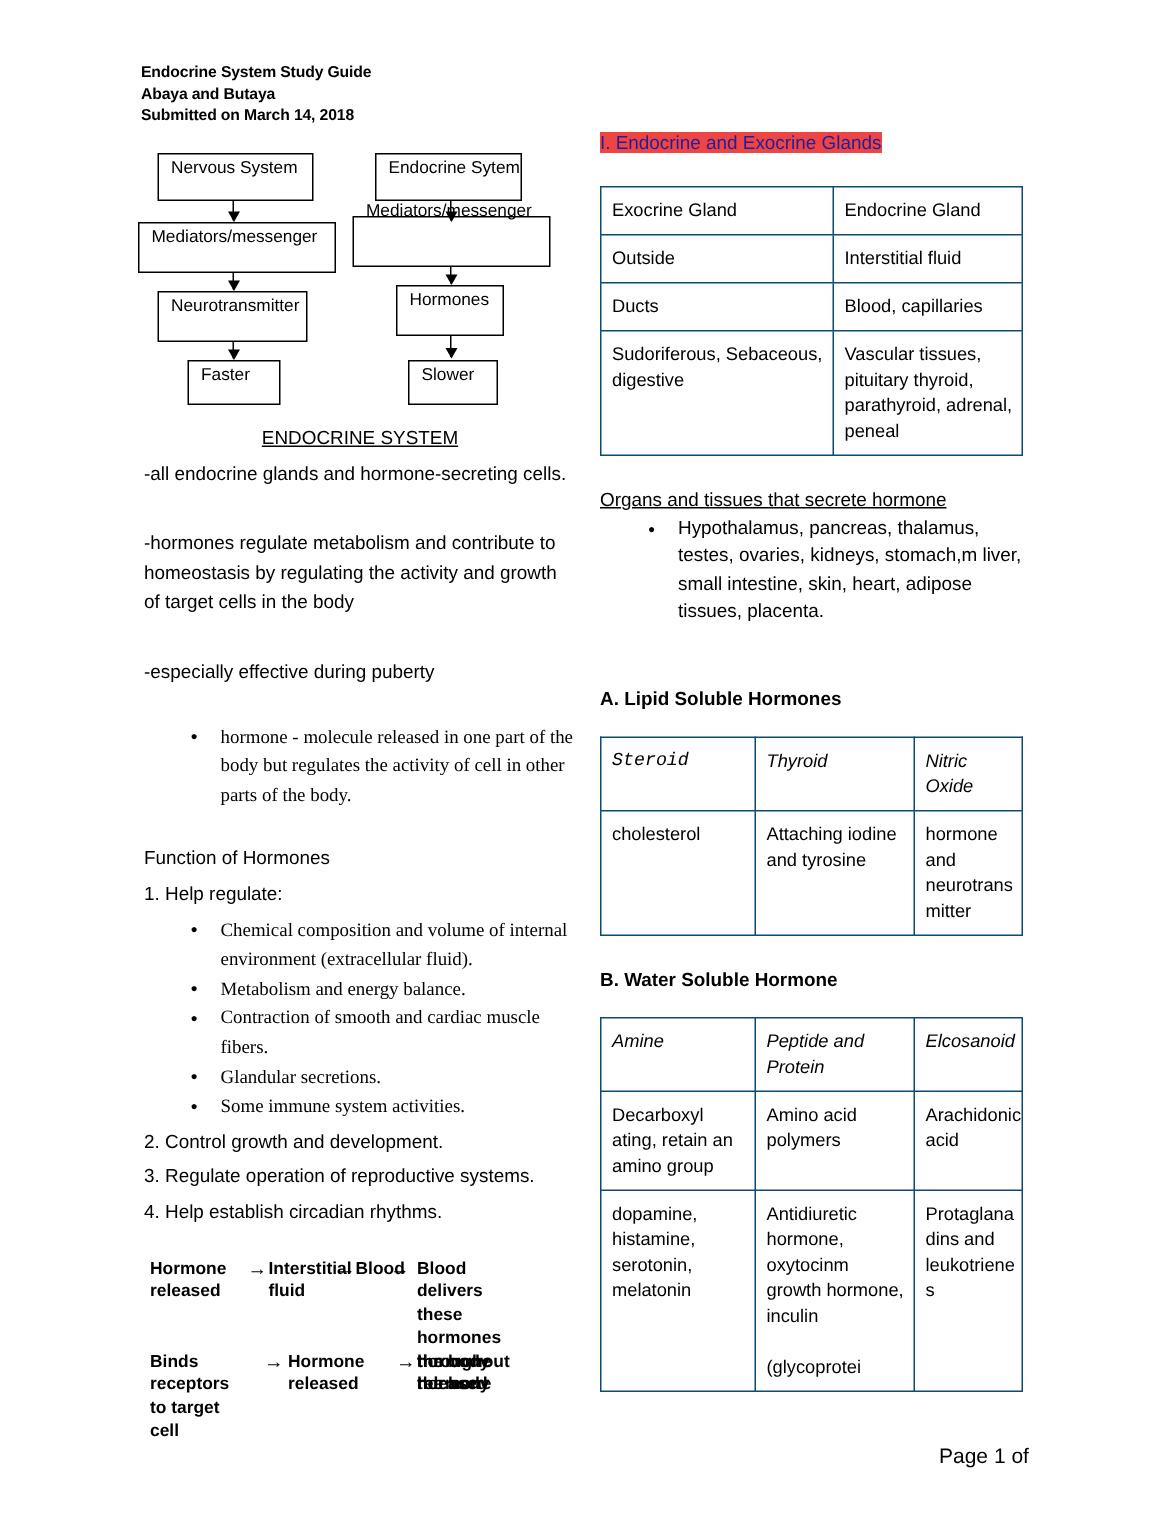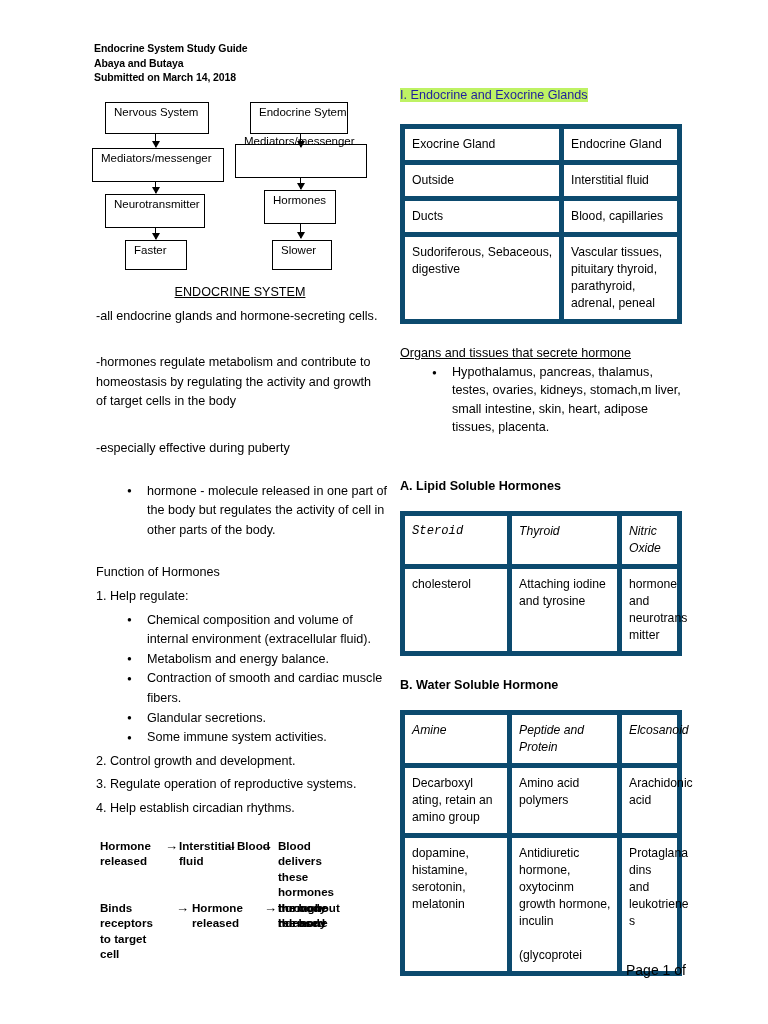--- a/index.html
+++ b/index.html
@@ -119,20 +119,21 @@
     text-decoration: underline;
     margin-bottom: 1px;
   }
   .para { margin: 4px; }
   .spacer { height: 19px; }
 
   ul.bullets {
     margin: 0;
     padding-left: 55px;
     list-style: none;
+    font-family: Liberation Serif, serif;
   }
   ul.bullets li {
     position: relative;
     margin: 0;
     padding: 0;
   }
   ul.bullets li::before {
     content: "\25CF";
     position: absolute;
     left: -20px;
@@ -170,21 +171,21 @@
   }
   .overlap-wrap span {
     position: absolute;
     left: 0;
     top: 0;
     white-space: nowrap;
   }
 
   
   .hl {
-    background: #bef264;
+    background: #ef4444;
     color: #1f1f9c;
     font-size: 12.6px;
     line-height: 18px;
     display: inline;
     padding: 0;
   }
   .sec-head {
     font-size: 12.6px;
     line-height: 18px;
     margin: 0;
@@ -194,21 +195,21 @@
     font-size: 12.6px;
     line-height: 18px;
     margin: 0;
   }
   table.grid {
     border-collapse: collapse;
     width: 282px;
     table-layout: fixed;
   }
   table.grid td {
-    border: 5px solid #0c4a6e;
+    border: 1px solid #0c4a6e;
     vertical-align: top;
     padding: 7px 6px 7px 7px;
     font-size: 12.2px;
     line-height: 17px;
   }
   table.grid td.ital { font-style: italic; }
 
   .t1 { margin-top: 0; }
   .t1 td { height: 14px; }
 

